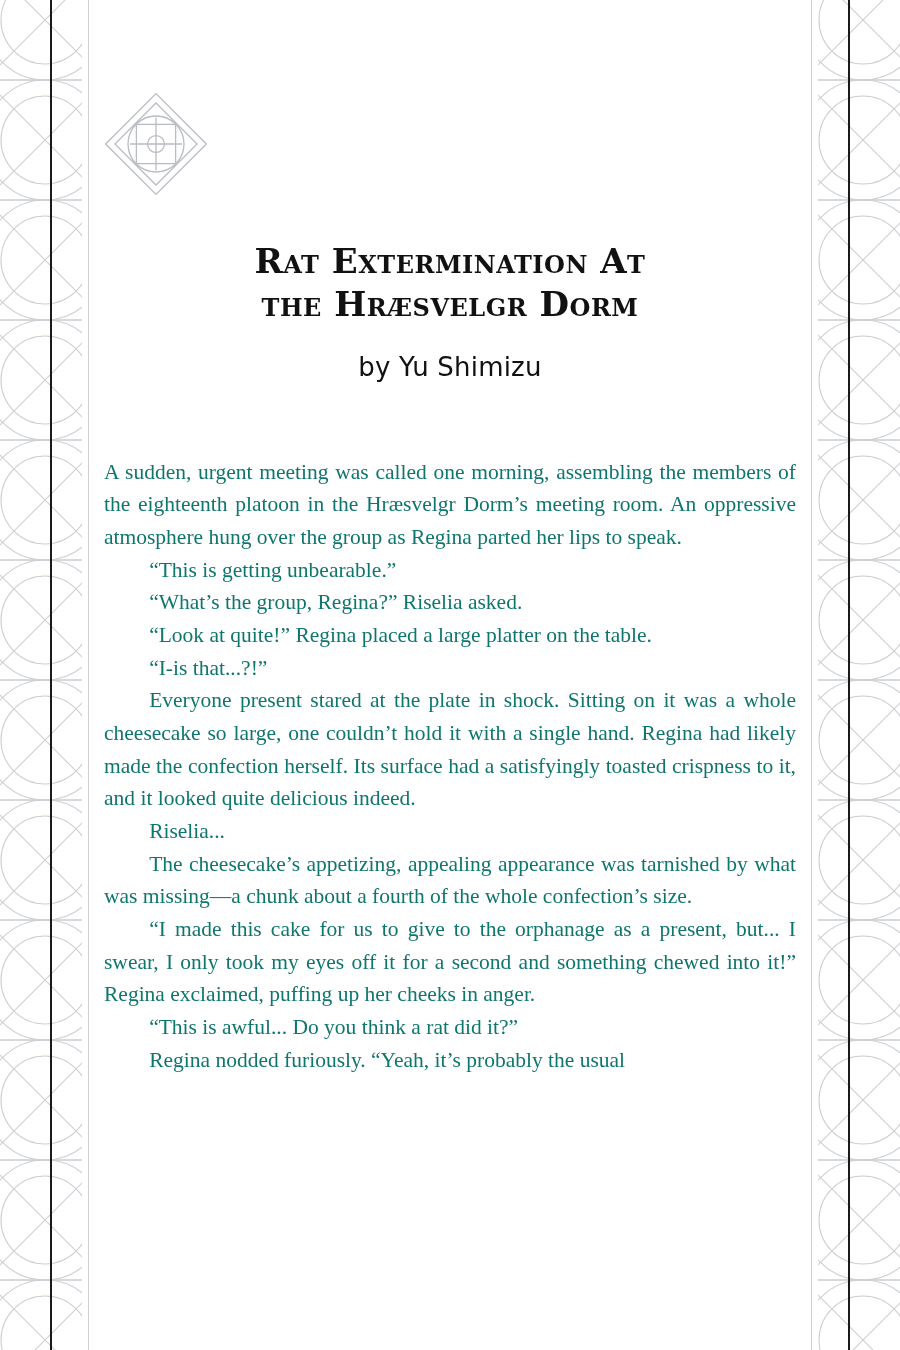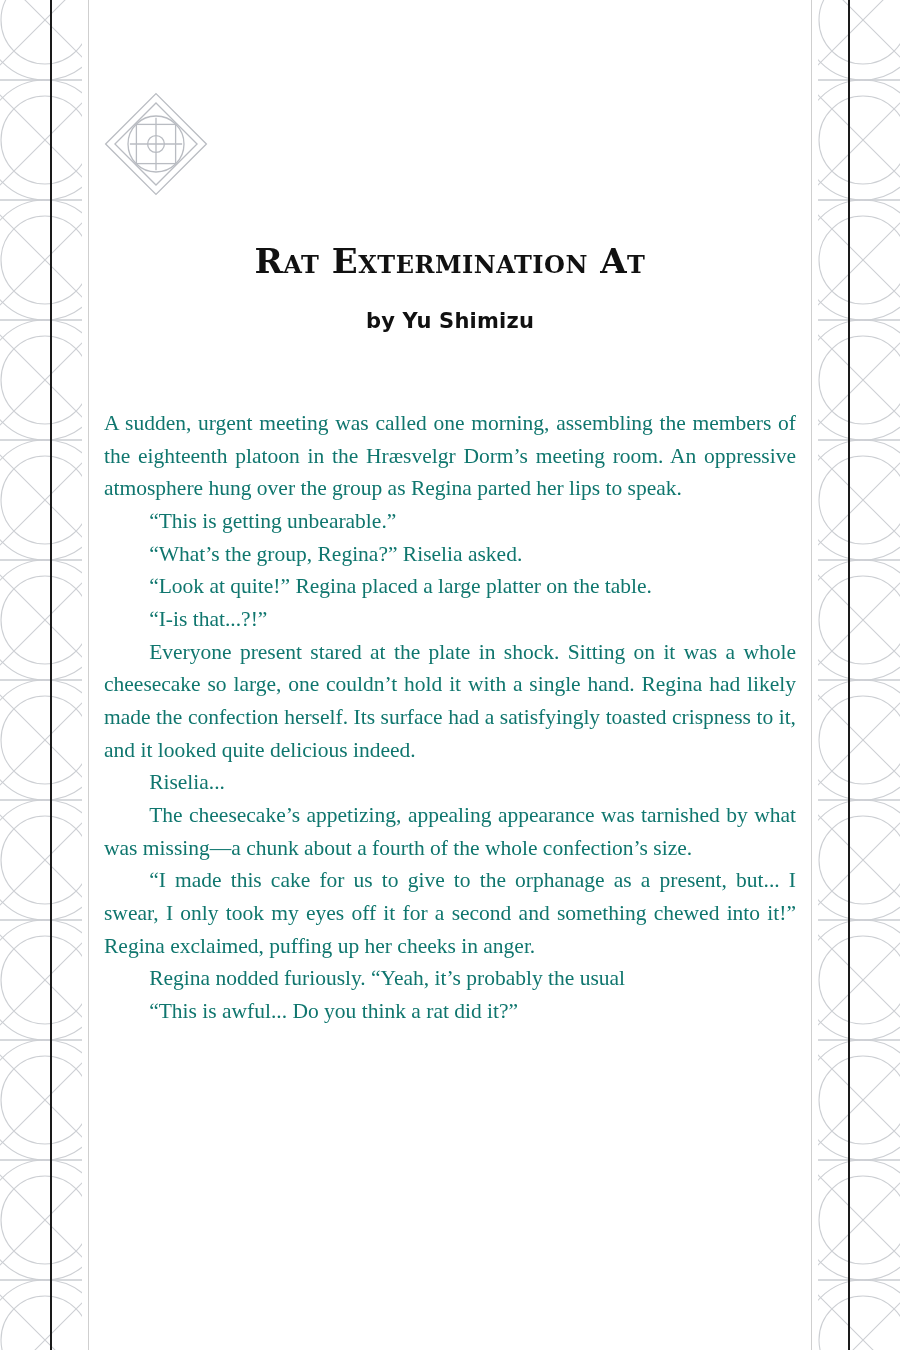--- a/index.html
+++ b/index.html
@@ -91,22 +91,22 @@
     color: #111111;
     font-variant: small-caps;
     text-transform: none;
   }
   h1.story-title .line2 { display: block; }
 
   .byline {
     margin: 26px 0 0 0;
     text-align: center;
     font-family: "DejaVu Sans", sans-serif;
-    font-weight: bold;
-    font-size: 21px;
+    font-weight: normal;
+    font-size: 26px;
     color: #111111;
     letter-spacing: 0.2px;
   }
 
   .body-text {
     margin: 74px 4px 0 4px;
     font-size: 21.5px;
     line-height: 1.52;
     color: #0f766e;
     text-align: justify;
@@ -301,32 +301,33 @@
         <path d="M60 16 L104 60 L60 104 L16 60 Z"></path>
         <circle cx="60" cy="60" r="30"></circle>
         <rect x="39" y="39" width="42" height="42"></rect>
         <circle cx="60" cy="60" r="9"></circle>
         <path d="M32 60 L88 60 M60 32 L60 88"></path>
       </g>
     </svg>
 
     <h1 class="story-title">
       <span>Rat Extermination At</span>
+      <span class="line2">the Hræsvelgr Dorm</span>
     </h1>
 
     <div class="byline">by Yu Shimizu</div>
 
     <div class="body-text">
       <p>A sudden, urgent meeting was called one morning, assembling the members of the eighteenth platoon in the Hræsvelgr Dorm’s meeting room. An oppressive atmosphere hung over the group as Regina parted her lips to speak.</p>
       <p class="indent">“This is getting unbearable.”</p>
       <p class="indent">“What’s the group, Regina?” Riselia asked.</p>
       <p class="indent">“Look at quite!” Regina placed a large platter on the table.</p>
       <p class="indent">“I-is that...?!”</p>
       <p class="indent">Everyone present stared at the plate in shock. Sitting on it was a whole cheesecake so large, one couldn’t hold it with a single hand. Regina had likely made the confection herself. Its surface had a satisfyingly toasted crispness to it, and it looked quite delicious indeed.</p>
       <p class="indent">Riselia...</p>
       <p class="indent">The cheesecake’s appetizing, appealing appearance was tarnished by what was missing—a chunk about a fourth of the whole confection’s size.</p>
       <p class="indent">“I made this cake for us to give to the orphanage as a present, but... I swear, I only took my eyes off it for a second and something chewed into it!” Regina exclaimed, puffing up her cheeks in anger.</p>
+      <p class="indent">“This is awful... Do you think a rat did it?”</p>
       <p class="indent last">Regina nodded furiously. “Yeah, it’s probably the usual</p>
-      <p class="indent">“This is awful... Do you think a rat did it?”</p>
     </div>
 
   </div>
 </div>
 
 </body></html>

